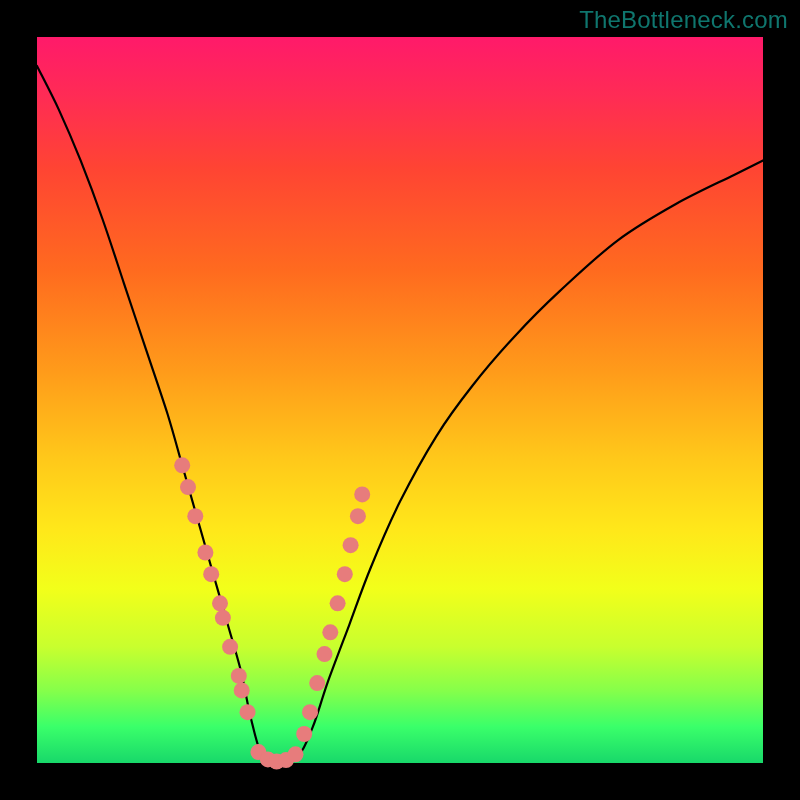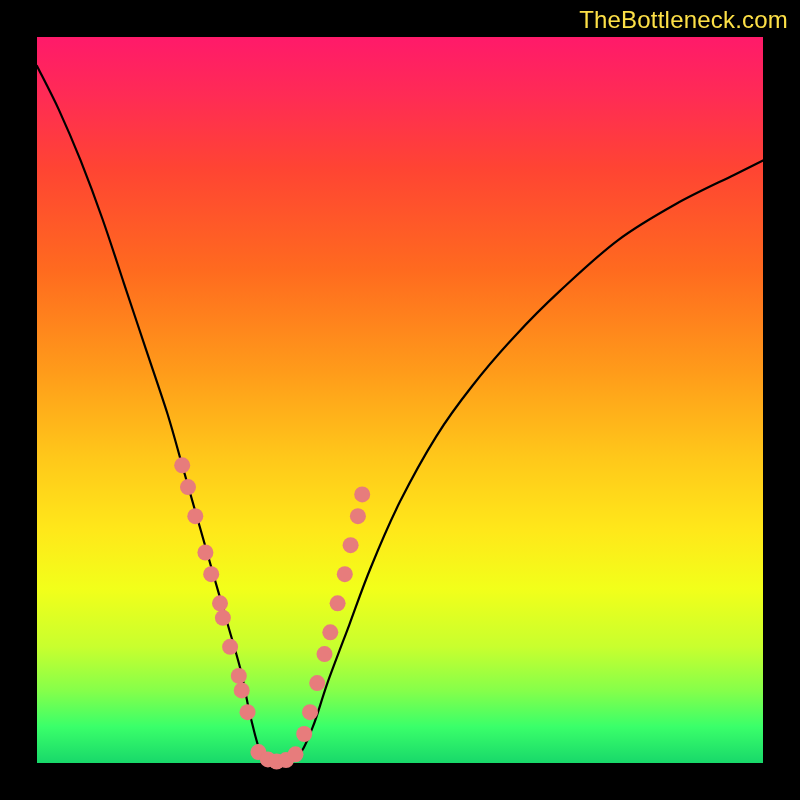--- a/index.html
+++ b/index.html
@@ -36,21 +36,21 @@
       #c8ff2e 84%,
       #86ff4a 90%,
       #3aff6a 95%,
       #18d86a 100%
     );
   }
   .watermark {
     position: absolute;
     top: 6px;
     right: 12px;
-    color: #fde047;
+    color: #0f766e;
     font-size: 24px;
     letter-spacing: 0.2px;
     user-select: none;
     text-align: center;
   }
   svg.curve-layer {
     position: absolute;
     inset: 0;
     width: 726px;
     height: 726px;

